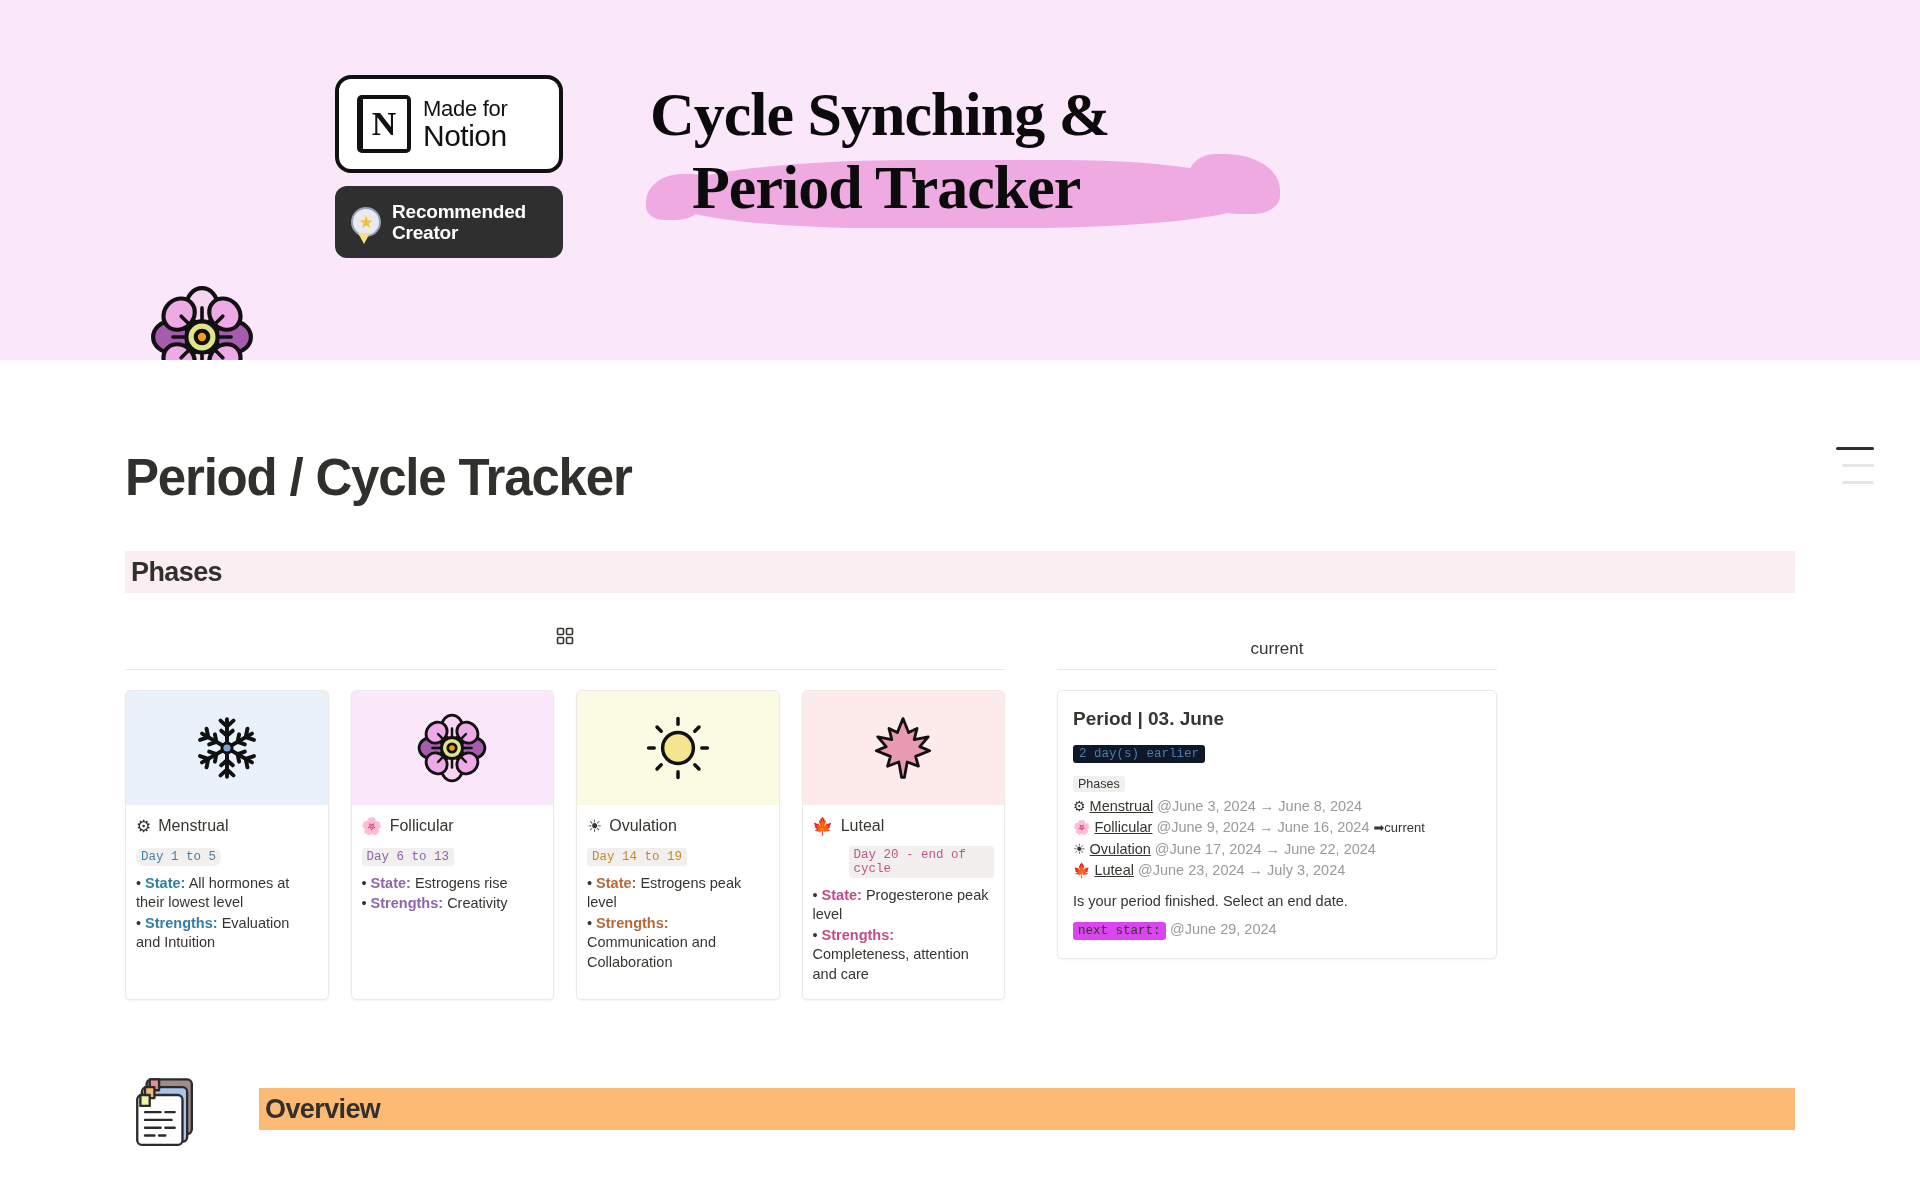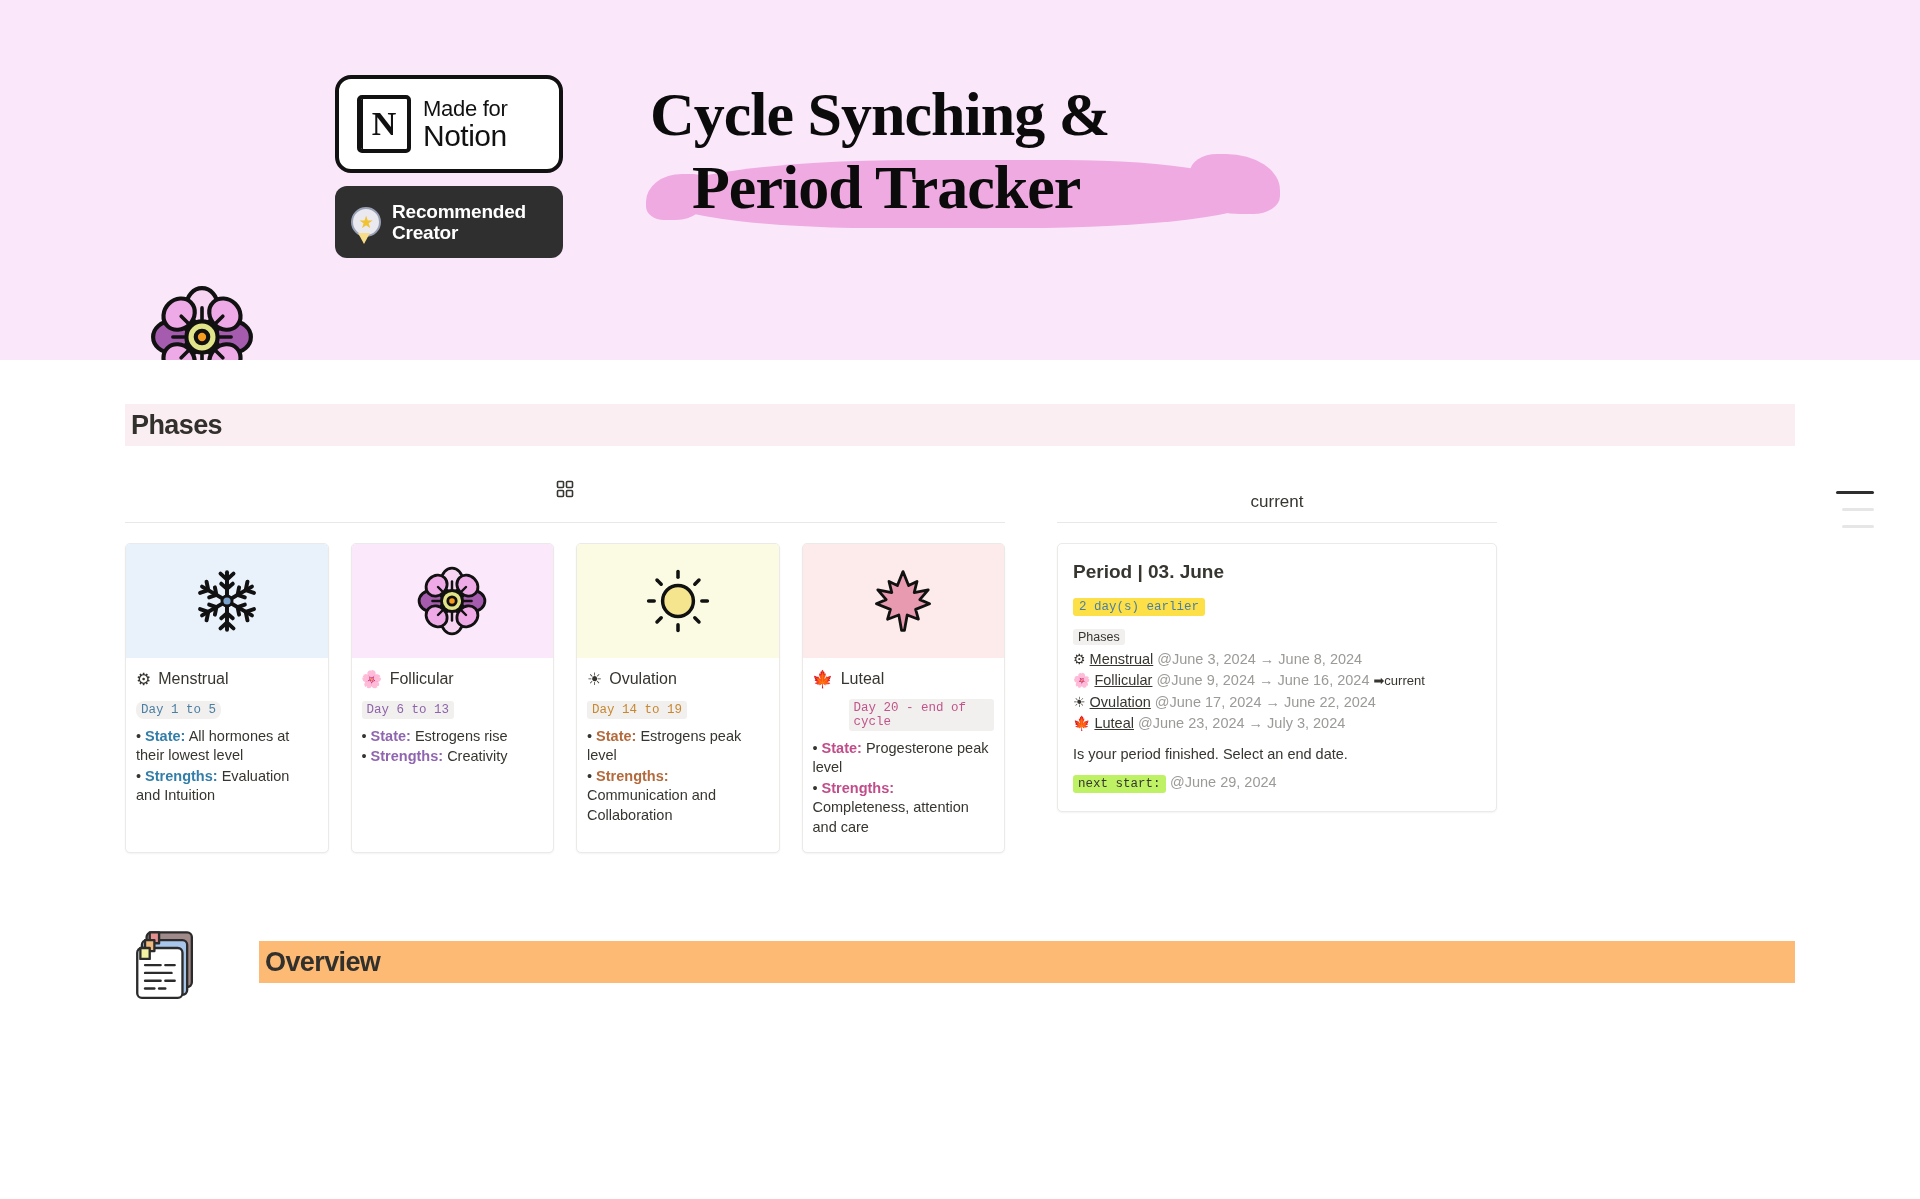--- a/index.html
+++ b/index.html
@@ -181,41 +181,41 @@
     border-radius:5px;
     background:#fff;
     box-shadow: 0 1px 2px rgba(15,15,15,.05);
     padding: 17px 15px 18px;
   }
   .cur-title { font-size:19px; color:#37352f; margin-bottom:13px;font-weight:bold;}
   .cur-chip {
     display:inline-block;
     font-family:"Liberation Mono", monospace;
     font-size:12.5px; color:#4a7fa5;
-    background:#fde047; border-radius:3px;
+    background:#0f172a; border-radius:3px;
     padding:2px 6px; margin-bottom:11px;
   }
   .cur-sub {
     display:inline-block;
     font-size:12.5px; color:#37352f;
     background:#f1f0ee; border-radius:3px;
     padding:1px 5px; margin-bottom:4px;
   }
   .phase-rows { font-size:14.5px; line-height: 1.48; color:#37352f;}
   .phase-row { display:flex; align-items:baseline; gap:4px; white-space:nowrap;}
   .pr-emoji { font-size:14px; }
   .pr-link { text-decoration:underline; color:#37352f; }
   .pr-dates { color:#9b9a97; }
   .pr-flag { font-size: 13px; }
   .cur-note { font-size:14.5px; color:#37352f; margin-top:11px; margin-bottom:11px;}
   .next-chip {
     display:inline-block;
     font-family:"Liberation Mono", monospace;
     font-size:12.5px; color:#37352f;
-    background:#bef264; border-radius:3px;
+    background:#d946ef; border-radius:3px;
     padding:2px 5px;
   }
   .next-date { color:#9b9a97; font-size:14.5px; }
 
   .overview-row { display:flex; align-items:center; gap:0; margin-top: 70px; }
   .ov-icon { width: 78px; height:78px; margin-left: 6px; flex:none;}
   .ov-head {
     flex:1; margin-left: 50px;
     background:#fdba74; height:42px;
     display:flex; align-items:center; padding-left:6px;
@@ -283,20 +283,21 @@
 
 <div class="page">
   <div class="content">
 
     <div class="toc">
       <i class="active" style="width:38px"></i>
       <i style="width:32px"></i>
       <i style="width:32px"></i>
     </div>
 
+    <h1 class="page-title">Period / Cycle Tracker</h1>
 
     <div class="section-head">
       <h2>Phases</h2>
     </div>
 
     <div class="cols">
 
       <div class="col-left">
         <div class="db-header">
           <svg class="grid-icon" viewBox="0 0 18 18">

